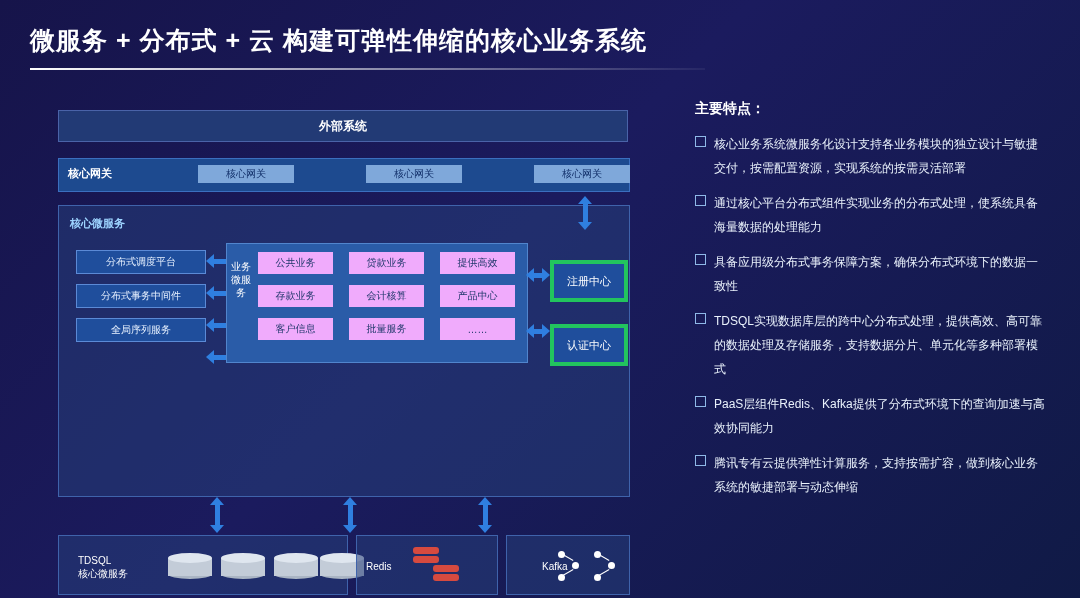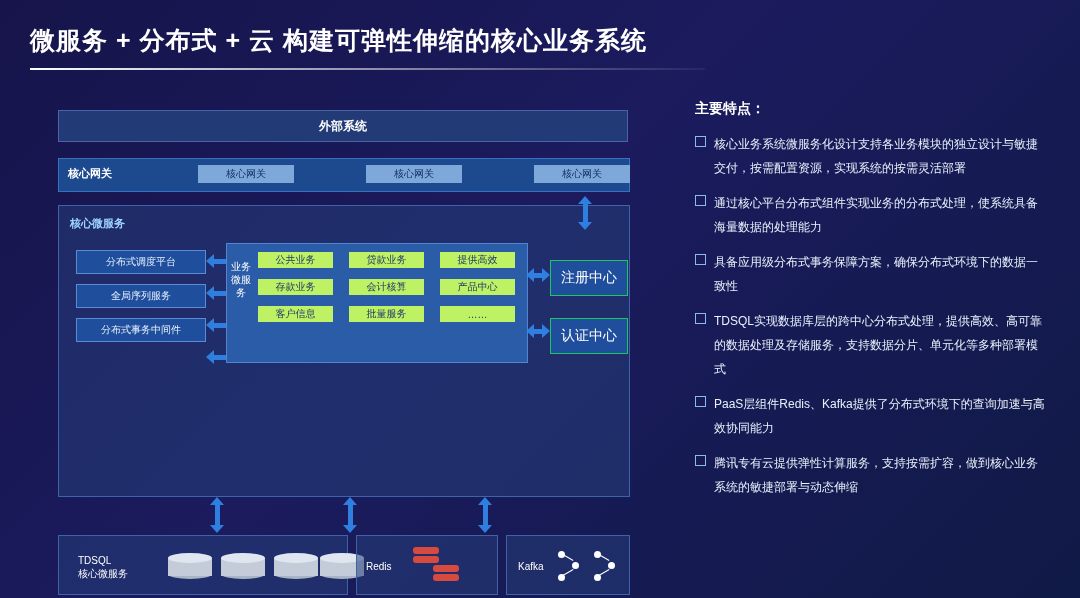--- a/index.html
+++ b/index.html
@@ -52,27 +52,27 @@
     position:absolute;left:168px;top:133px;width:300px;height:118px;
     background:#2a5ca8;border:1px solid #5185cd;
   }
   .biz-label{
     position:absolute;left:172px;top:150px;width:22px;
     font-size:10px;line-height:13px;color:#ffffff;text-align:center;
   }
   .biz-grid{position:absolute;left:200px;top:142px;width:258px;}
   .biz-row{display:flex;gap:16px;margin-bottom:11px;}
   .biz-cell{
-    width:75px;height:16px;background:#bef264;color:#20386b;font-size:10px;
+    width:75px;height:22px;background:#f0abfc;color:#20386b;font-size:10px;
     display:flex;align-items:center;justify-content:center;
   }
   .right-stack{position:absolute;left:492px;top:150px;width:78px;}
   .right-chip{
-    height:34px;margin-bottom:22px;background:#1f4e9c;border:1px solid #22c55e;
-    color:#ffffff;font-size:14px;display:flex;align-items:center;justify-content:center;
+    height:34px;margin-bottom:22px;background:#1f4e9c;border:4px solid #22c55e;
+    color:#ffffff;font-size:11px;display:flex;align-items:center;justify-content:center;
   }
   .v-arrow{
     position:absolute;width:14px;display:flex;flex-direction:column;align-items:center;
     color:#2f7fe0;font-size:11px;line-height:9px;
   }
   .bar{width:5px;background:#2f7fe0;}
   .tri-up{width:0;height:0;border-left:7px solid transparent;border-right:7px solid transparent;border-bottom:8px solid #2f7fe0;}
   .tri-down{width:0;height:0;border-left:7px solid transparent;border-right:7px solid transparent;border-top:8px solid #2f7fe0;}
   .h-arrow{position:absolute;height:14px;display:flex;align-items:center;}
   .tri-left{width:0;height:0;border-top:7px solid transparent;border-bottom:7px solid transparent;border-right:8px solid #2f7fe0;}
@@ -117,22 +117,22 @@
   <div class="gw-title">核心网关</div>
   <div class="gw-chip gw1">核心网关</div>
   <div class="gw-chip gw2">核心网关</div>
   <div class="gw-chip gw3">核心网关</div>
 
   <div class="core-panel"></div>
   <div class="core-title">核心微服务</div>
 
   <div class="left-stack">
     <div class="left-chip">分布式调度平台</div>
+    <div class="left-chip">分布式事务中间件</div>
     <div class="left-chip">全局序列服务</div>
-    <div class="left-chip">分布式事务中间件</div>
   </div>
 
   <div class="h-arrow" style="left:148px;top:144px;width:20px;">
     <div class="tri-left"></div>
       <div class="hbar" style="width:12px;"></div>
   </div>
   <div class="h-arrow" style="left:148px;top:176px;width:20px;">
     <div class="tri-left"></div>
       <div class="hbar" style="width:12px;"></div>
   </div>
@@ -234,21 +234,21 @@
   <div class="redis-ico" style="left:355px;top:437px;">
       <i style="top:0;"></i>
       <i style="top:9px;"></i>
     </div>
   <div class="redis-ico" style="left:375px;top:455px;">
       <i style="top:0;"></i>
       <i style="top:9px;"></i>
     </div>
 
   <div class="data-cell dc3"></div>
-  <div class="dc-label" style="left:460px;top:450px;">Kafka</div>
+  <div class="dc-label" style="left:484px;top:450px;">Kafka</div>
   <div>
     <div class="kafka-dot" style="left:500px;top:441px;"></div>
     <div class="kafka-dot" style="left:500px;top:464px;"></div>
     <div class="kafka-dot" style="left:514px;top:452px;"></div>
     <div class="kafka-line" style="left:504px;top:447px;width:12px;transform:rotate(30deg);"></div>
     <div class="kafka-line" style="left:504px;top:462px;width:12px;transform:rotate(-30deg);"></div>
   </div>
   <div>
     <div class="kafka-dot" style="left:536px;top:441px;"></div>
     <div class="kafka-dot" style="left:536px;top:464px;"></div>

